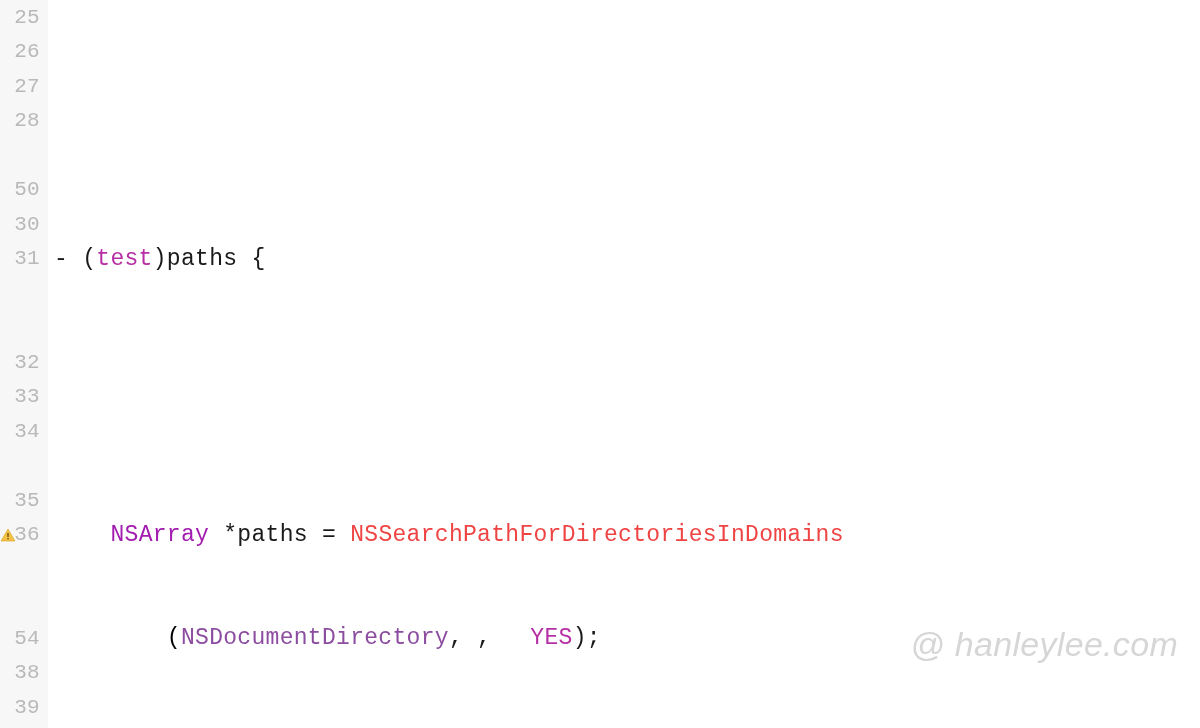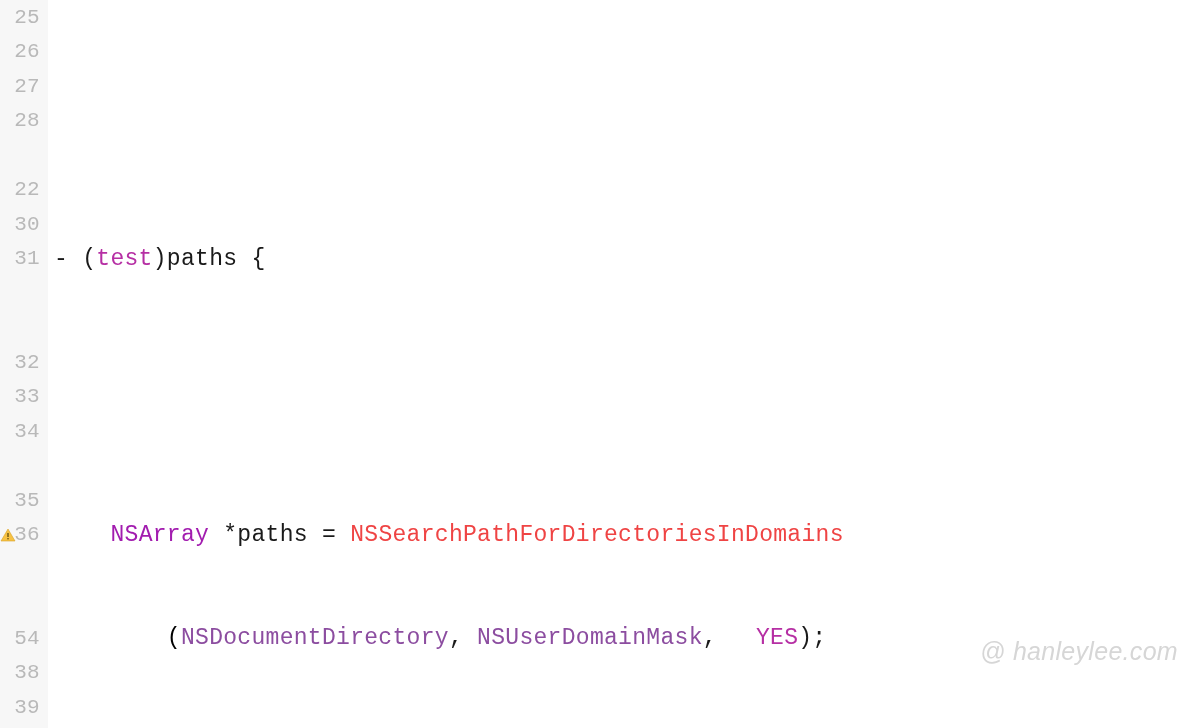--- a/index.html
+++ b/index.html
@@ -56,21 +56,21 @@
   .tok-type { color: #a21caf; }
   .tok-func { color: #ef4444; }       
   .tok-const{ color: #8c4da0; }       
   .tok-yes  { color: #b62fa4; margin-left: 25px; }
   .watermark {
     position: absolute;
     right: 22px;
     bottom: 58px;
     color: #d6d6d6;
     font-family: -apple-system, "Helvetica Neue", sans-serif;
-    font-size: 25px;
+    font-size: 34px;
     font-style: italic;
     pointer-events: none;
   }
 </style>
 </head>
 <body>
 
 <div class="gutter">
   <div class="gline">
       <span>25</span>
@@ -79,21 +79,21 @@
       <span>26</span>
     </div>
   <div class="gline">
       <span>27</span>
     </div>
   <div class="gline">
       <span>28</span>
     </div>
   <div class="gline wrap"></div>
   <div class="gline">
-      <span>22</span>
+      <span>50</span>
     </div>
   <div class="gline">
       <span>30</span>
     </div>
   <div class="gline">
       <span>31</span>
     </div>
   <div class="gline wrap"></div>
   <div class="gline wrap"></div>
   <div class="gline">
@@ -135,21 +135,21 @@
 
 <div class="code">
   
   <div class="cline"></div>
   
   <div class="cline"><span class="tok-punc">- (</span><span class="tok-kw">test</span><span class="tok-punc">)paths {</span></div>
   
   <div class="cline"></div>
   
   <div class="cline"><span>    </span><span class="tok-type">NSArray</span><span class="tok-punc"> *paths = </span><span class="tok-func">NSSearchPathForDirectoriesInDomains</span></div>
-  <div class="cline"><span>        (</span><span class="tok-const">NSDocumentDirectory</span><span class="tok-punc">, </span><span class="tok-const">NSUserDomainMask</span><span class="tok-punc">, </span><span class="tok-yes">YES</span><span class="tok-punc">);</span></div>
+  <div class="cline"><span>        (</span><span class="tok-const">NSDocumentDirectory</span><span class="tok-punc">, </span><span class="tok-punc">, </span><span class="tok-yes">YES</span><span class="tok-punc">);</span></div>
   
   
   
   
   
   
   
   
   
   

